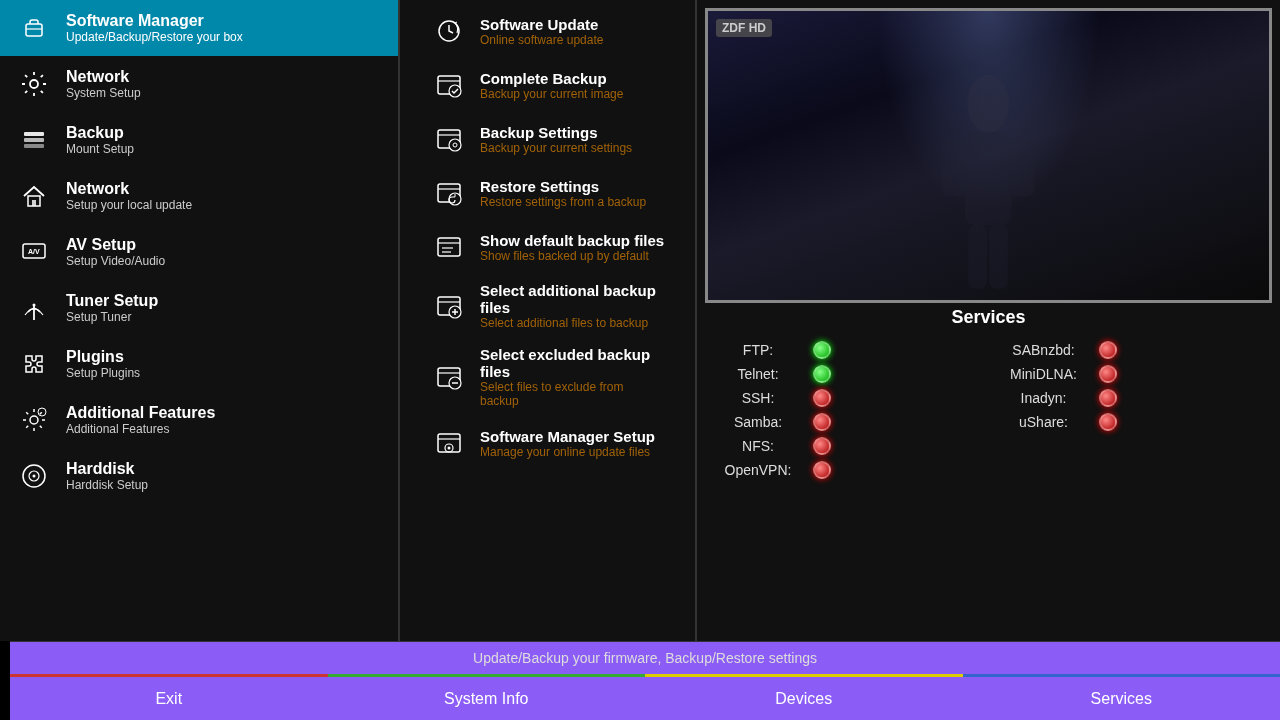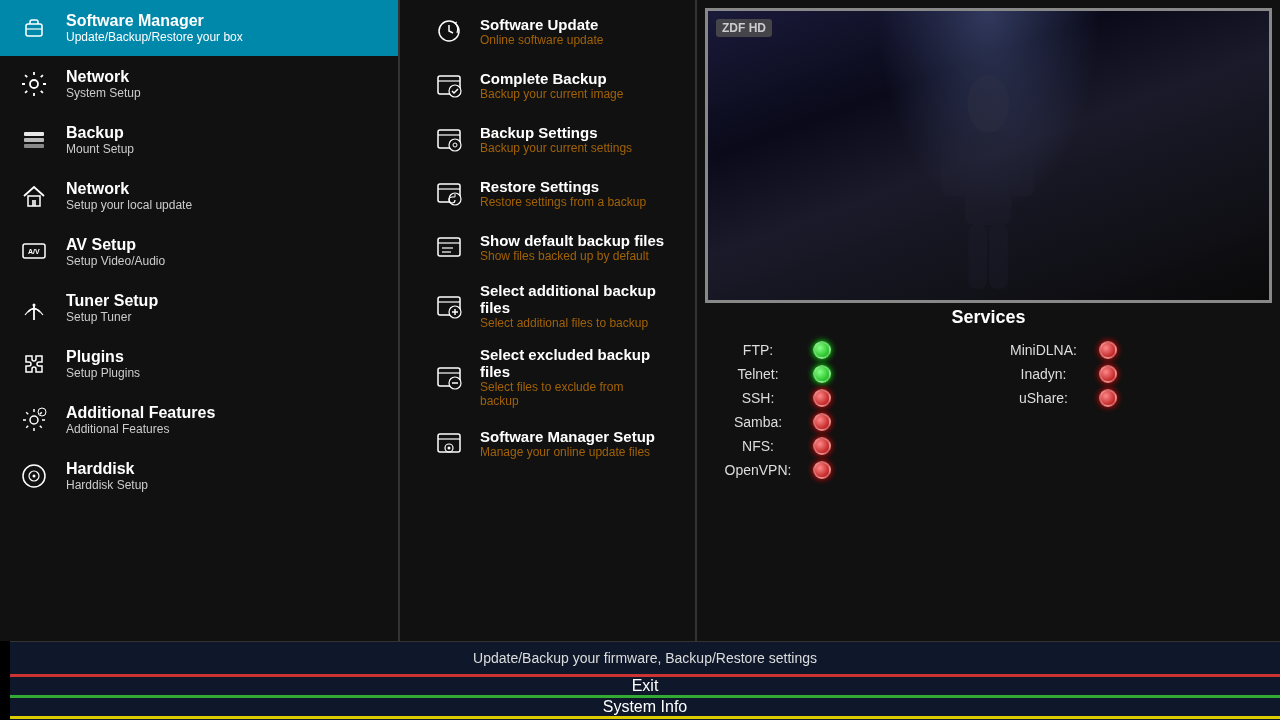--- a/index.html
+++ b/index.html
@@ -217,36 +217,35 @@
       box-shadow: 0 0 6px #00ff00;
     }
 
     .indicator-red {
       background: radial-gradient(circle at 35% 35%, #ff8888, #aa0000);
       box-shadow: 0 0 6px #ff0000;
     }
 
     
     .bottom-bar {
-      background: #0f172a;
+      background: #8b5cf6;
       border-top: 1px solid #333;
       margin-left: 10px;
     }
 
     .status-text {
       text-align: center;
       padding: 8px;
       font-size: 14px;
       color: #ddd;
     }
 
     .bottom-buttons {
       display: flex;
       height: 46px;
-      flex-direction: column;
     }
 
     .bottom-btn {
       flex: 1;
       display: flex;
       align-items: center;
       justify-content: center;
       font-size: 16px;
       color: #fff;
       cursor: pointer;
@@ -547,20 +546,24 @@
     <span class="service-label">NFS:</span>
     <span class="service-indicator indicator-red"></span>
   </div>
             <div class="service-row">
     <span class="service-label">OpenVPN:</span>
     <span class="service-indicator indicator-red"></span>
   </div>
           </div>
           <div>
             <div class="service-row">
+    <span class="service-label">SABnzbd:</span>
+    <span class="service-indicator indicator-red"></span>
+  </div>
+            <div class="service-row">
     <span class="service-label">MiniDLNA:</span>
     <span class="service-indicator indicator-red"></span>
   </div>
             <div class="service-row">
     <span class="service-label">Inadyn:</span>
     <span class="service-indicator indicator-red"></span>
   </div>
             <div class="service-row">
     <span class="service-label">uShare:</span>
     <span class="service-indicator indicator-red"></span>

